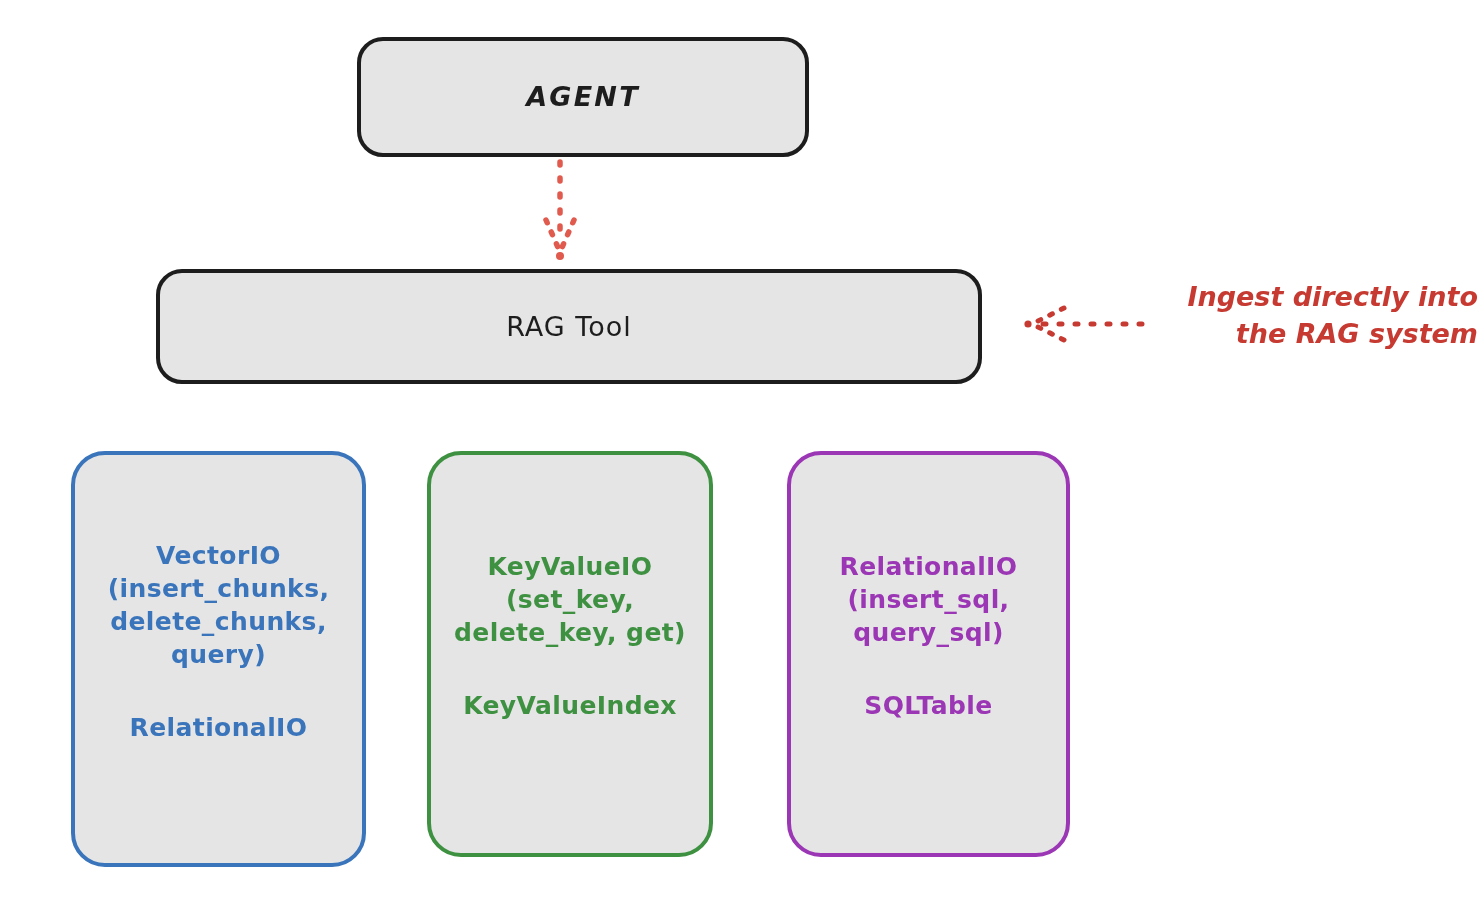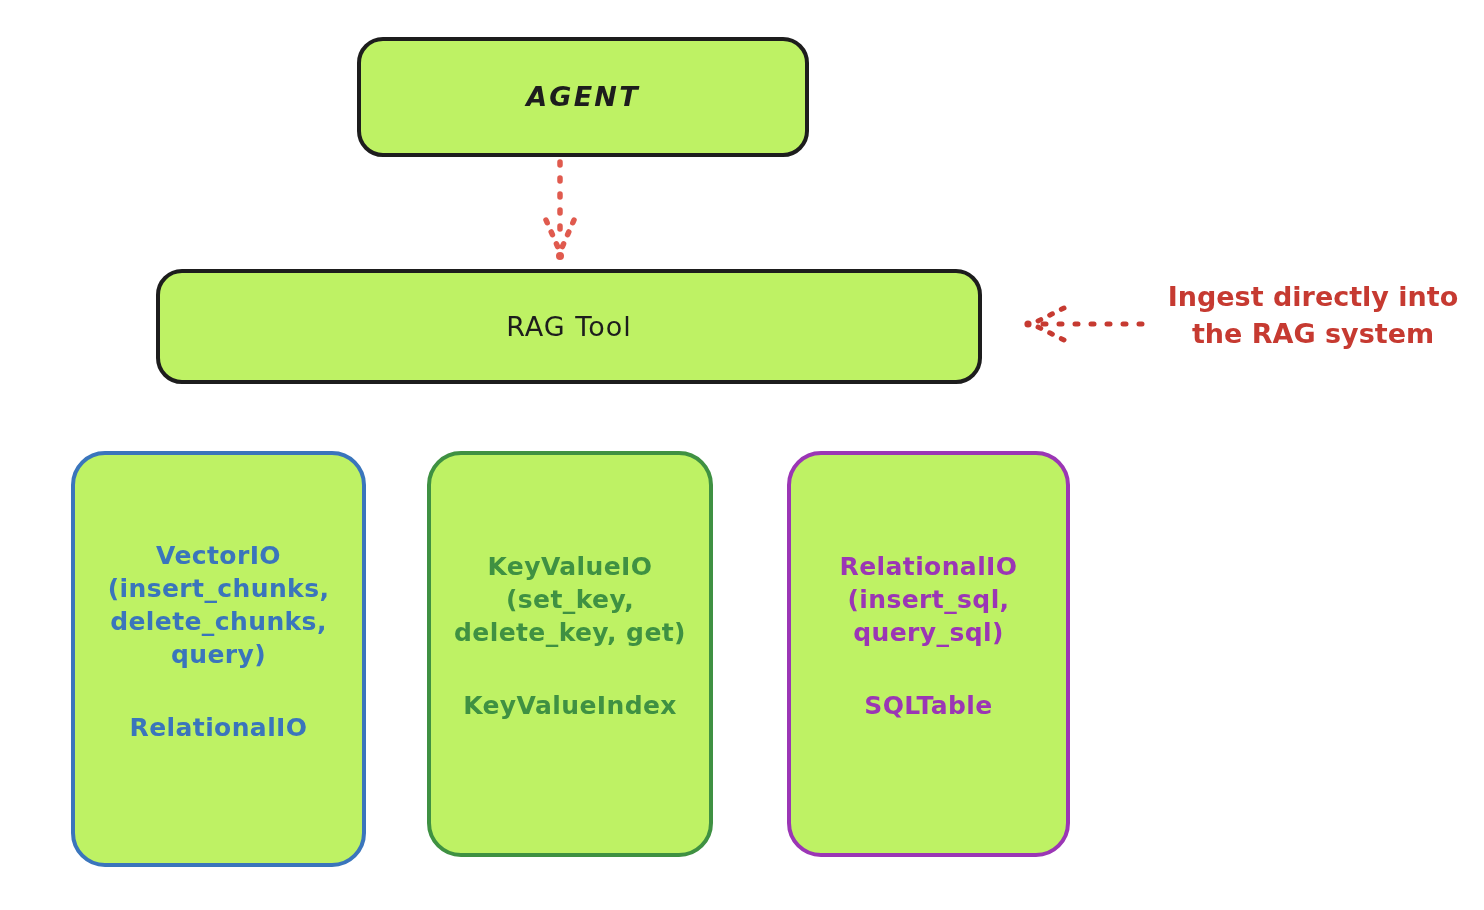--- a/index.html
+++ b/index.html
@@ -22,21 +22,21 @@
 
   
   .node {
     position: absolute;
     box-sizing: border-box;
     display: flex;
     flex-direction: column;
     align-items: center;
     justify-content: center;
     text-align: center;
-    background: #bef264;
+    background: #e5e5e5;
   }
 
   .node-label {
     white-space: pre-line;
     line-height: 1.32;
   }
 
   
   #agent-box {
     left: 357px;
@@ -134,22 +134,23 @@
 
   
   #annotation-text {
     position: absolute;
     left: 1148px;
     top: 278px;
     width: 330px;
     color: #c63a31;
     font-size: 27px;
     font-weight: 600;
+    font-style: italic;
     line-height: 1.38;
-    text-align: center;
+    text-align: right;
     white-space: pre-line;
   }
 
   .arrow-svg {
     position: absolute;
     overflow: visible;
   }
   #arrow-agent-to-rag { left: 520px; top: 160px; }
   #arrow-ingest       { left: 1018px; top: 300px; }
 </style>

